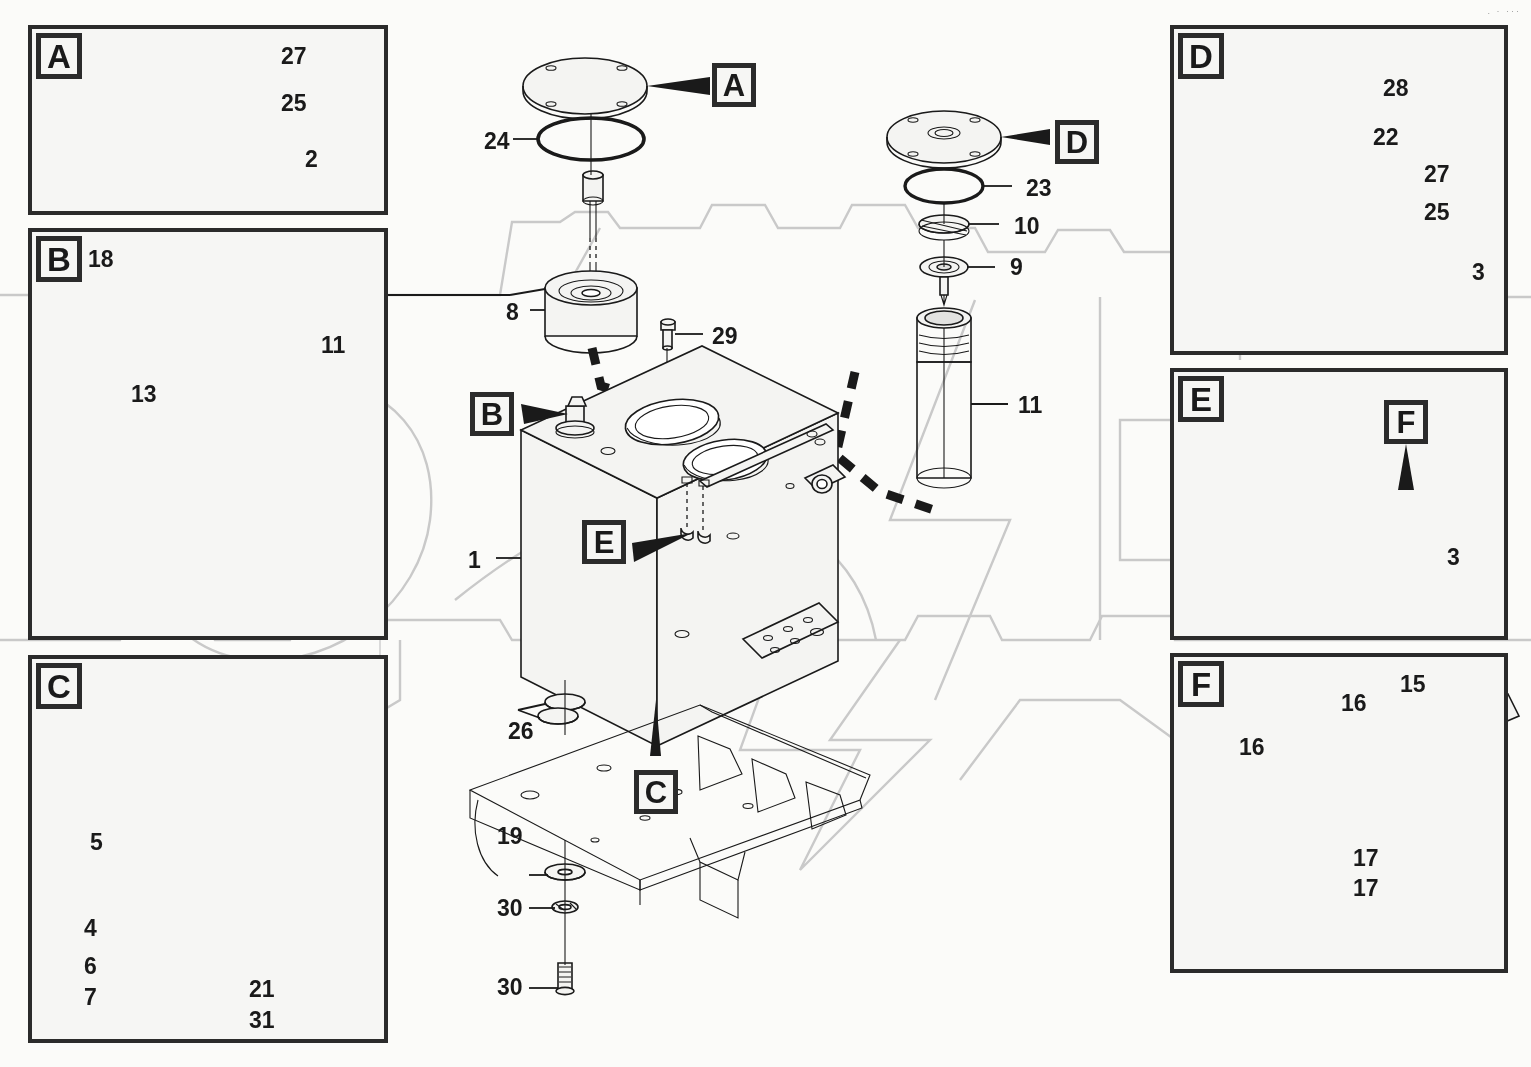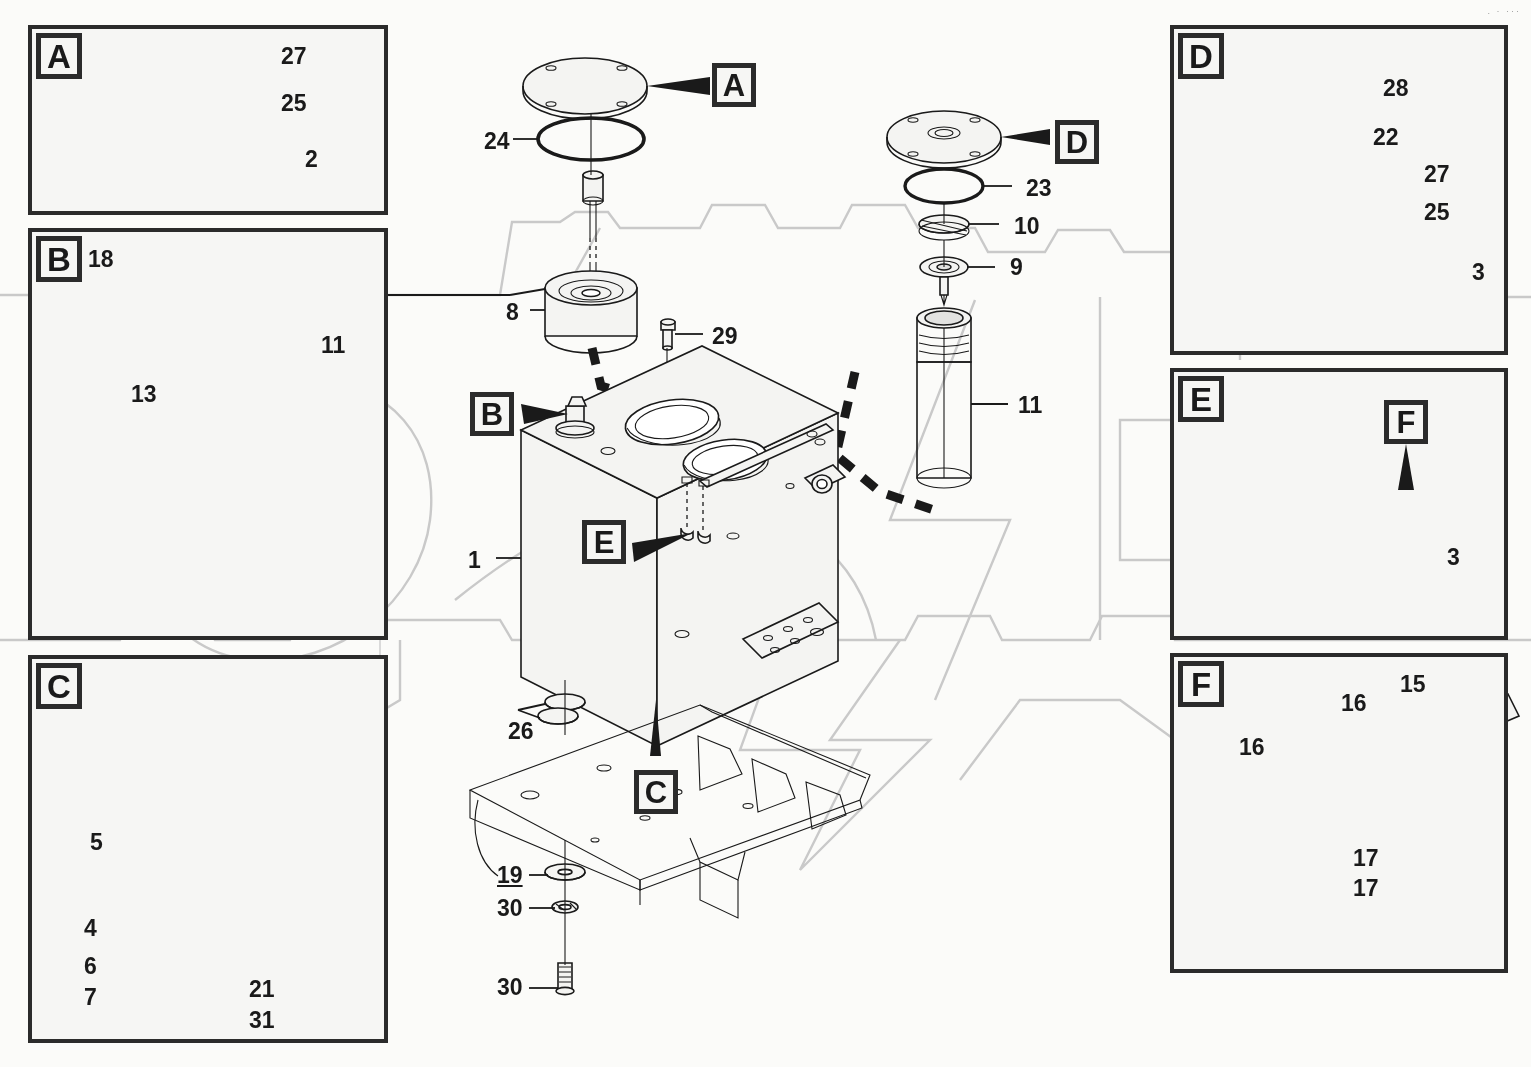--- a/index.html
+++ b/index.html
@@ -571,19 +571,19 @@
   <div class="numlab" style="left:1353px;top:877px;">17</div>
   <div class="numlab" style="left:484px;top:130px;text-align:center;">24</div>
   <div class="numlab" style="left:506px;top:301px;">8</div>
   <div class="numlab" style="left:712px;top:325px;">29</div>
   <div class="numlab" style="left:1026px;top:177px;">23</div>
   <div class="numlab" style="left:1014px;top:215px;text-align:right;">10</div>
   <div class="numlab" style="left:1010px;top:256px;">9</div>
   <div class="numlab" style="left:1018px;top:394px;">11</div>
   <div class="numlab" style="left:468px;top:549px;">1</div>
   <div class="numlab" style="left:508px;top:701px;margin-top:19px;">26</div>
-  <div class="numlab" style="left:497px;top:864px;text-decoration:underline;">19</div>
+  <div class="numlab" style="left:497px;top:825px;">19</div>
   <div class="numlab" style="left:497px;top:897px;">30</div>
   <div class="numlab" style="left:497px;top:976px;">30</div>
 
   <div class="corner-mark">. ·  ···</div>
 
 </div>
 
 </body></html>

